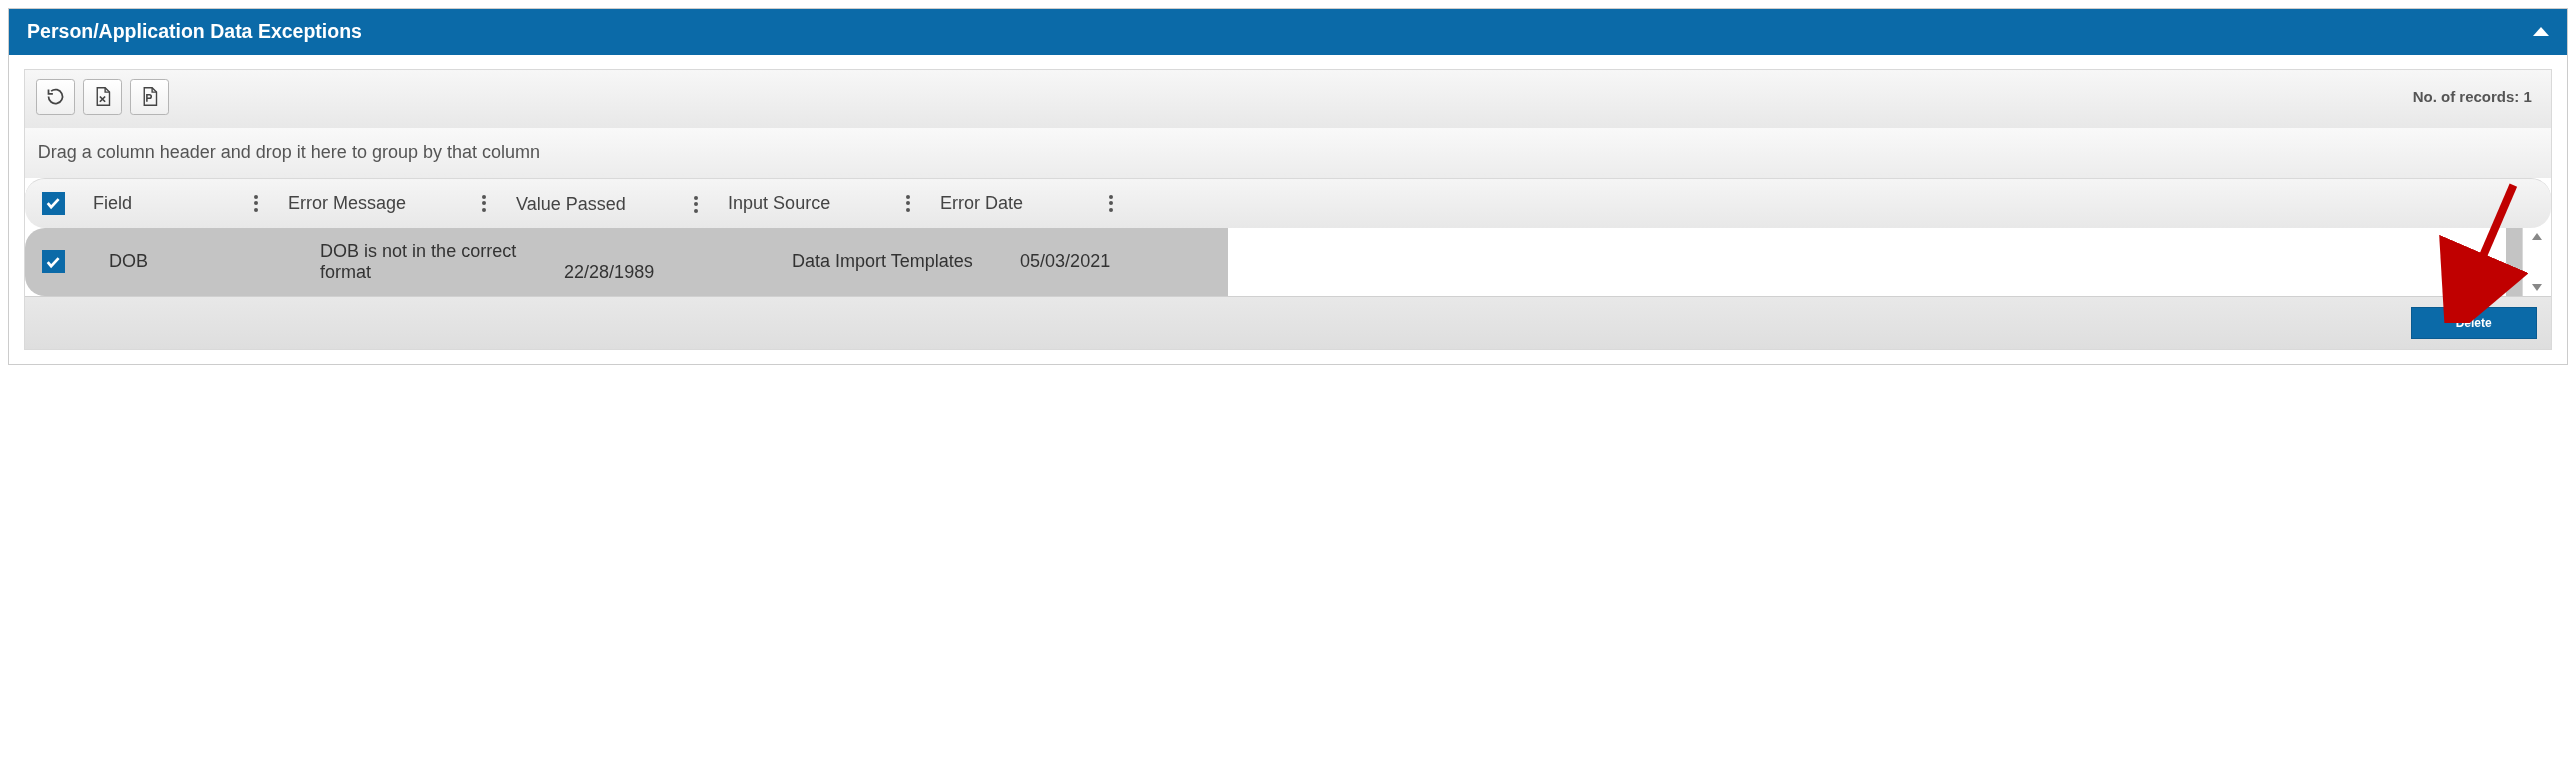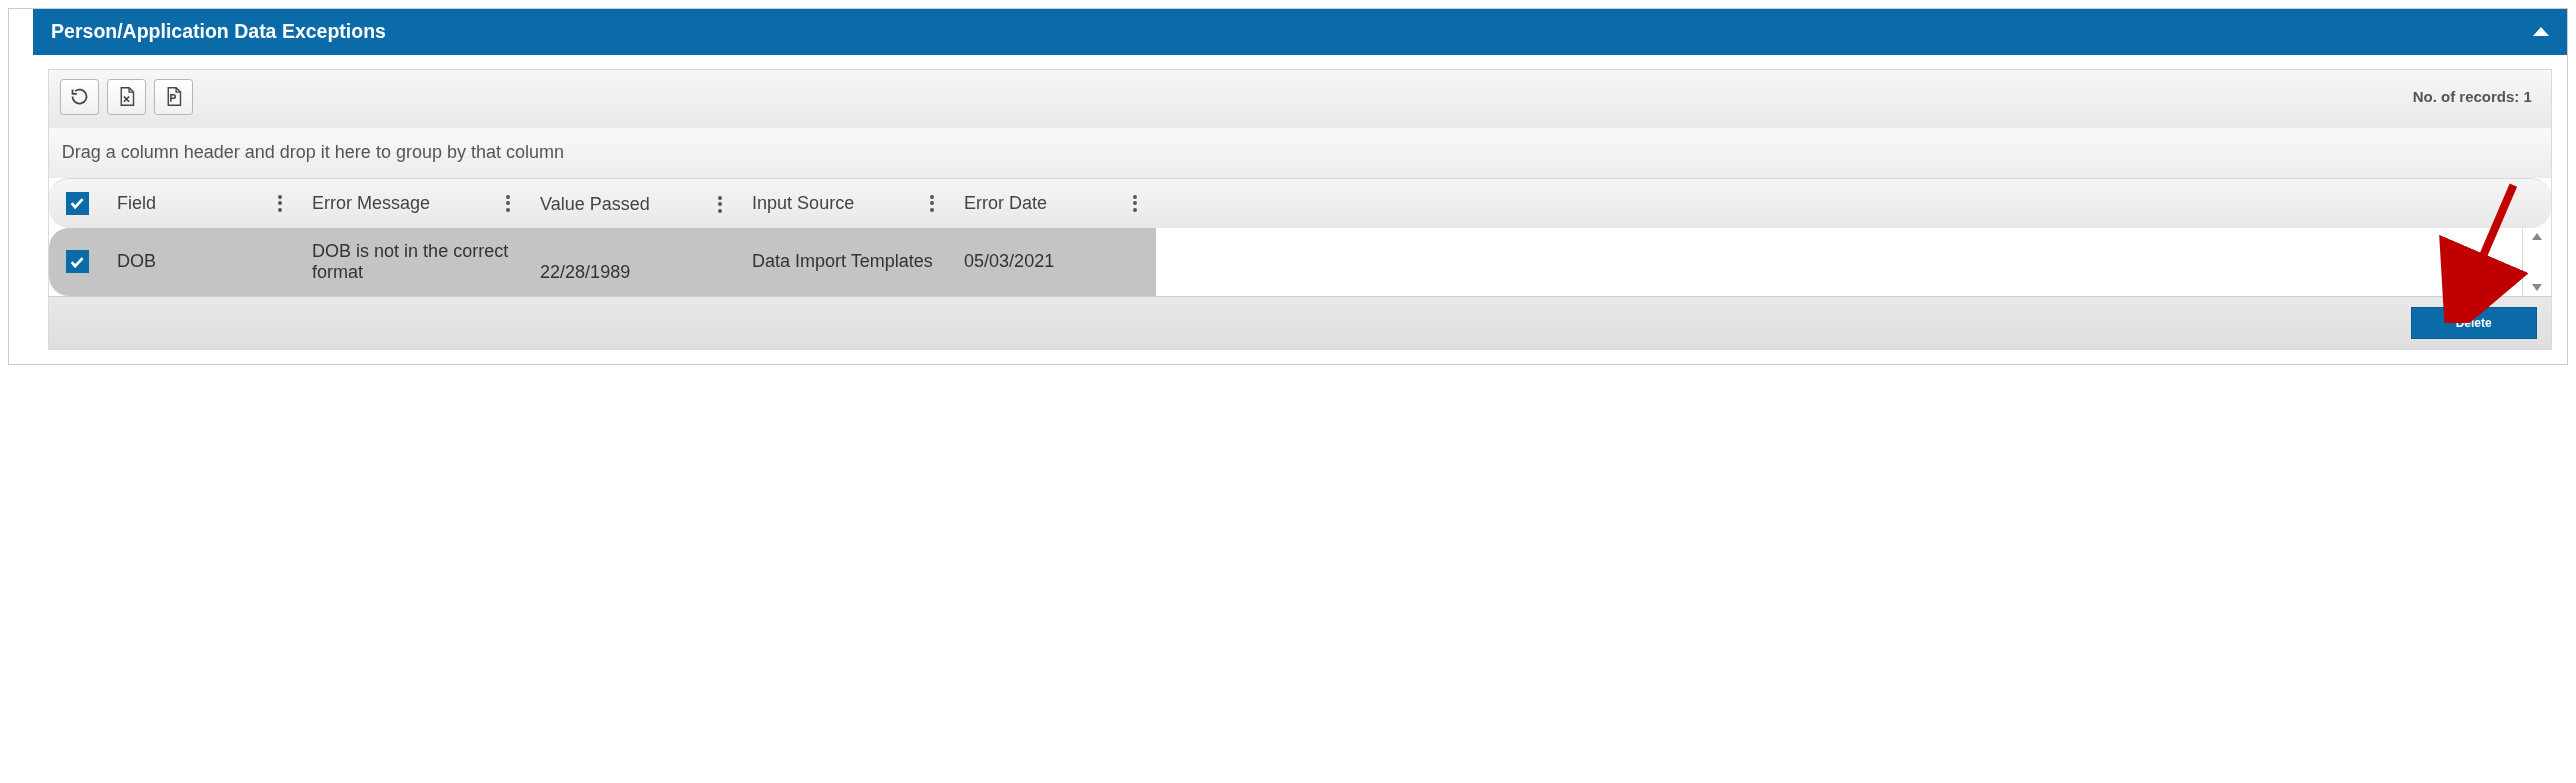--- a/index.html
+++ b/index.html
@@ -106,20 +106,21 @@
   .checkbox {
     width:23px; height:23px;
     border:1.6px solid #0b6aa8;
     background:#0b6aa8;
     display:flex; align-items:center; justify-content:center;
     cursor:pointer;
   }
   .checkbox svg { width:16.3px; height:16.3px; }
   .grid-row {
     background:#c4c4c4;
+    gap:16px;
   }
   .grid-row .col { color:#333; }
   .scroll-arrow {
     width:0;height:0;
     border-left:5.7px solid transparent;
     border-right:5.7px solid transparent;
     margin:4.9px 0;
     cursor:pointer;
   }
   .scroll-up { border-bottom:7.3px solid #888; }
@@ -141,21 +142,21 @@
     cursor:pointer;
   }
   .arrow-annot {
     position:absolute;
     pointer-events:none;
   }
 </style>
 </head>
 <body>
 
-<div class="panel" style="position:relative;padding-left:24px;">
+<div class="panel" style="position:relative;">
   <div class="panel-header">
     <span>Person/Application Data Exceptions</span>
     <span class="collapse-icon"></span>
   </div>
   <div class="panel-body">
 
     <div class="toolbar">
       <div class="toolbar-btn">
         <svg viewBox="0 0 24 24" fill="none" stroke="#444" stroke-width="2">
           <path d="M4 12a8 8 0 1 0 3-6.2"></path>

